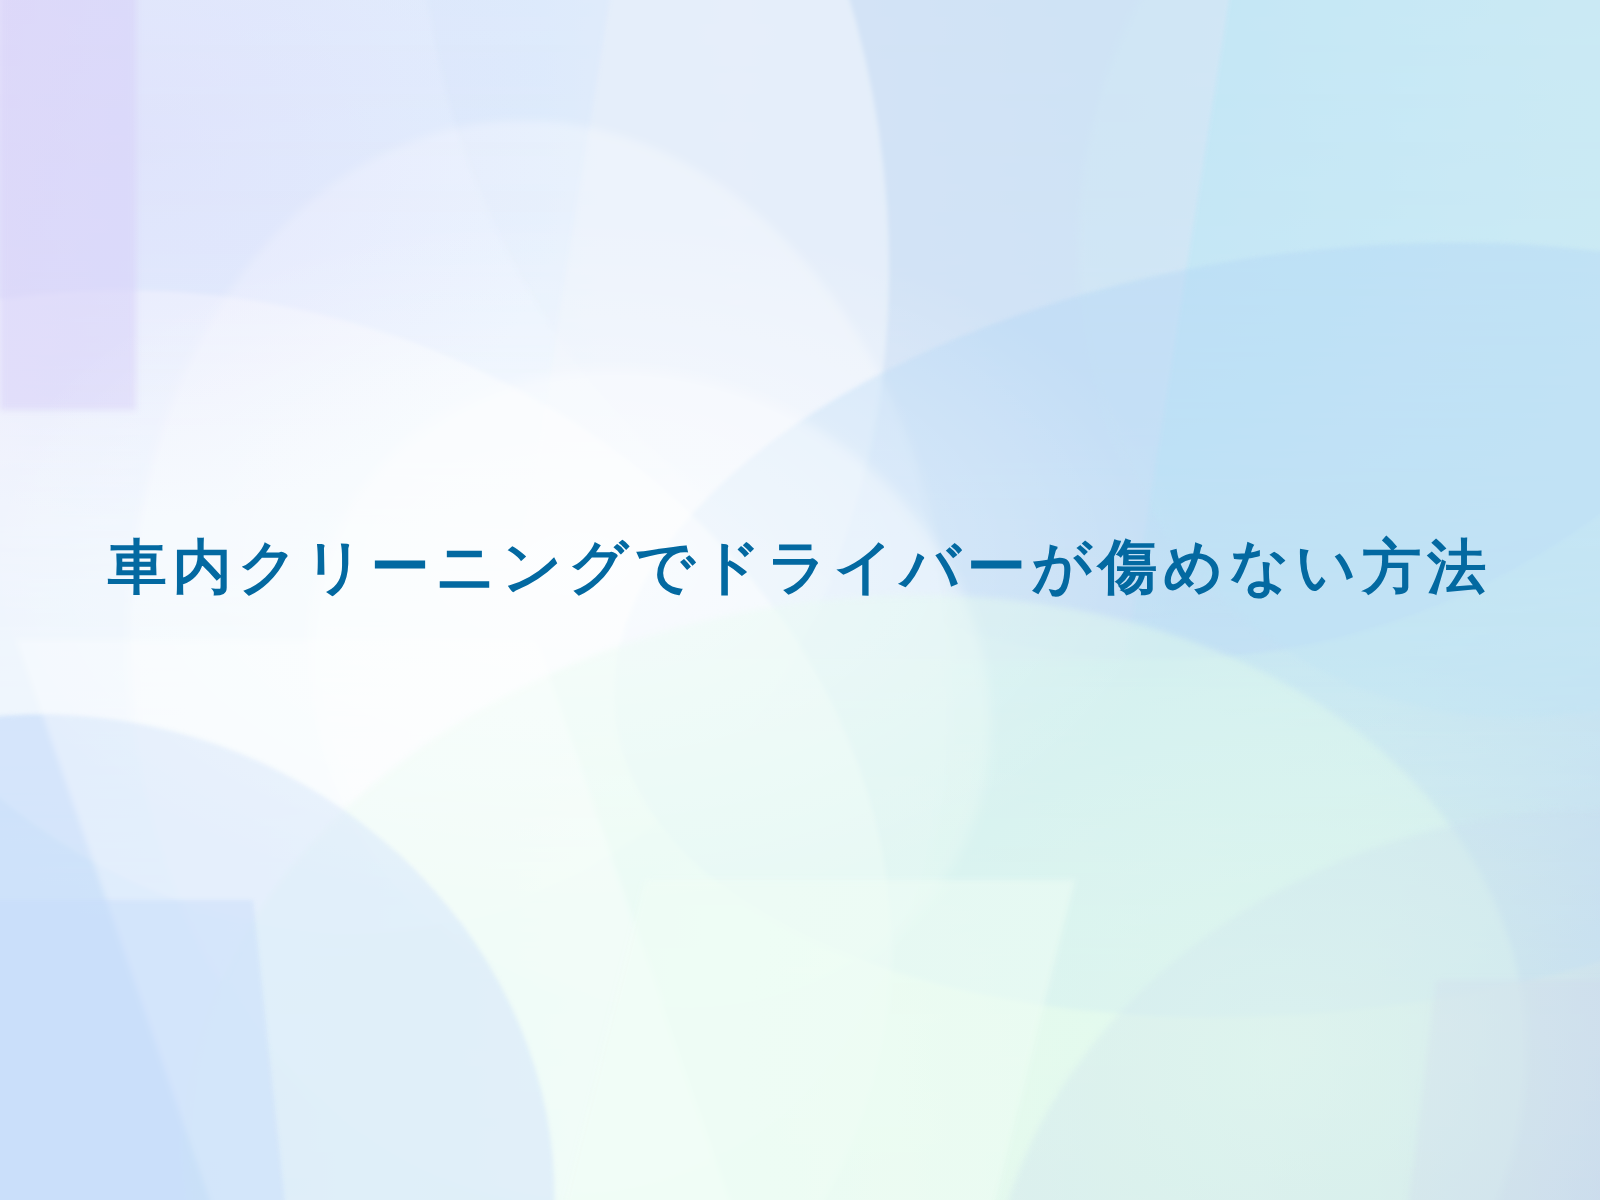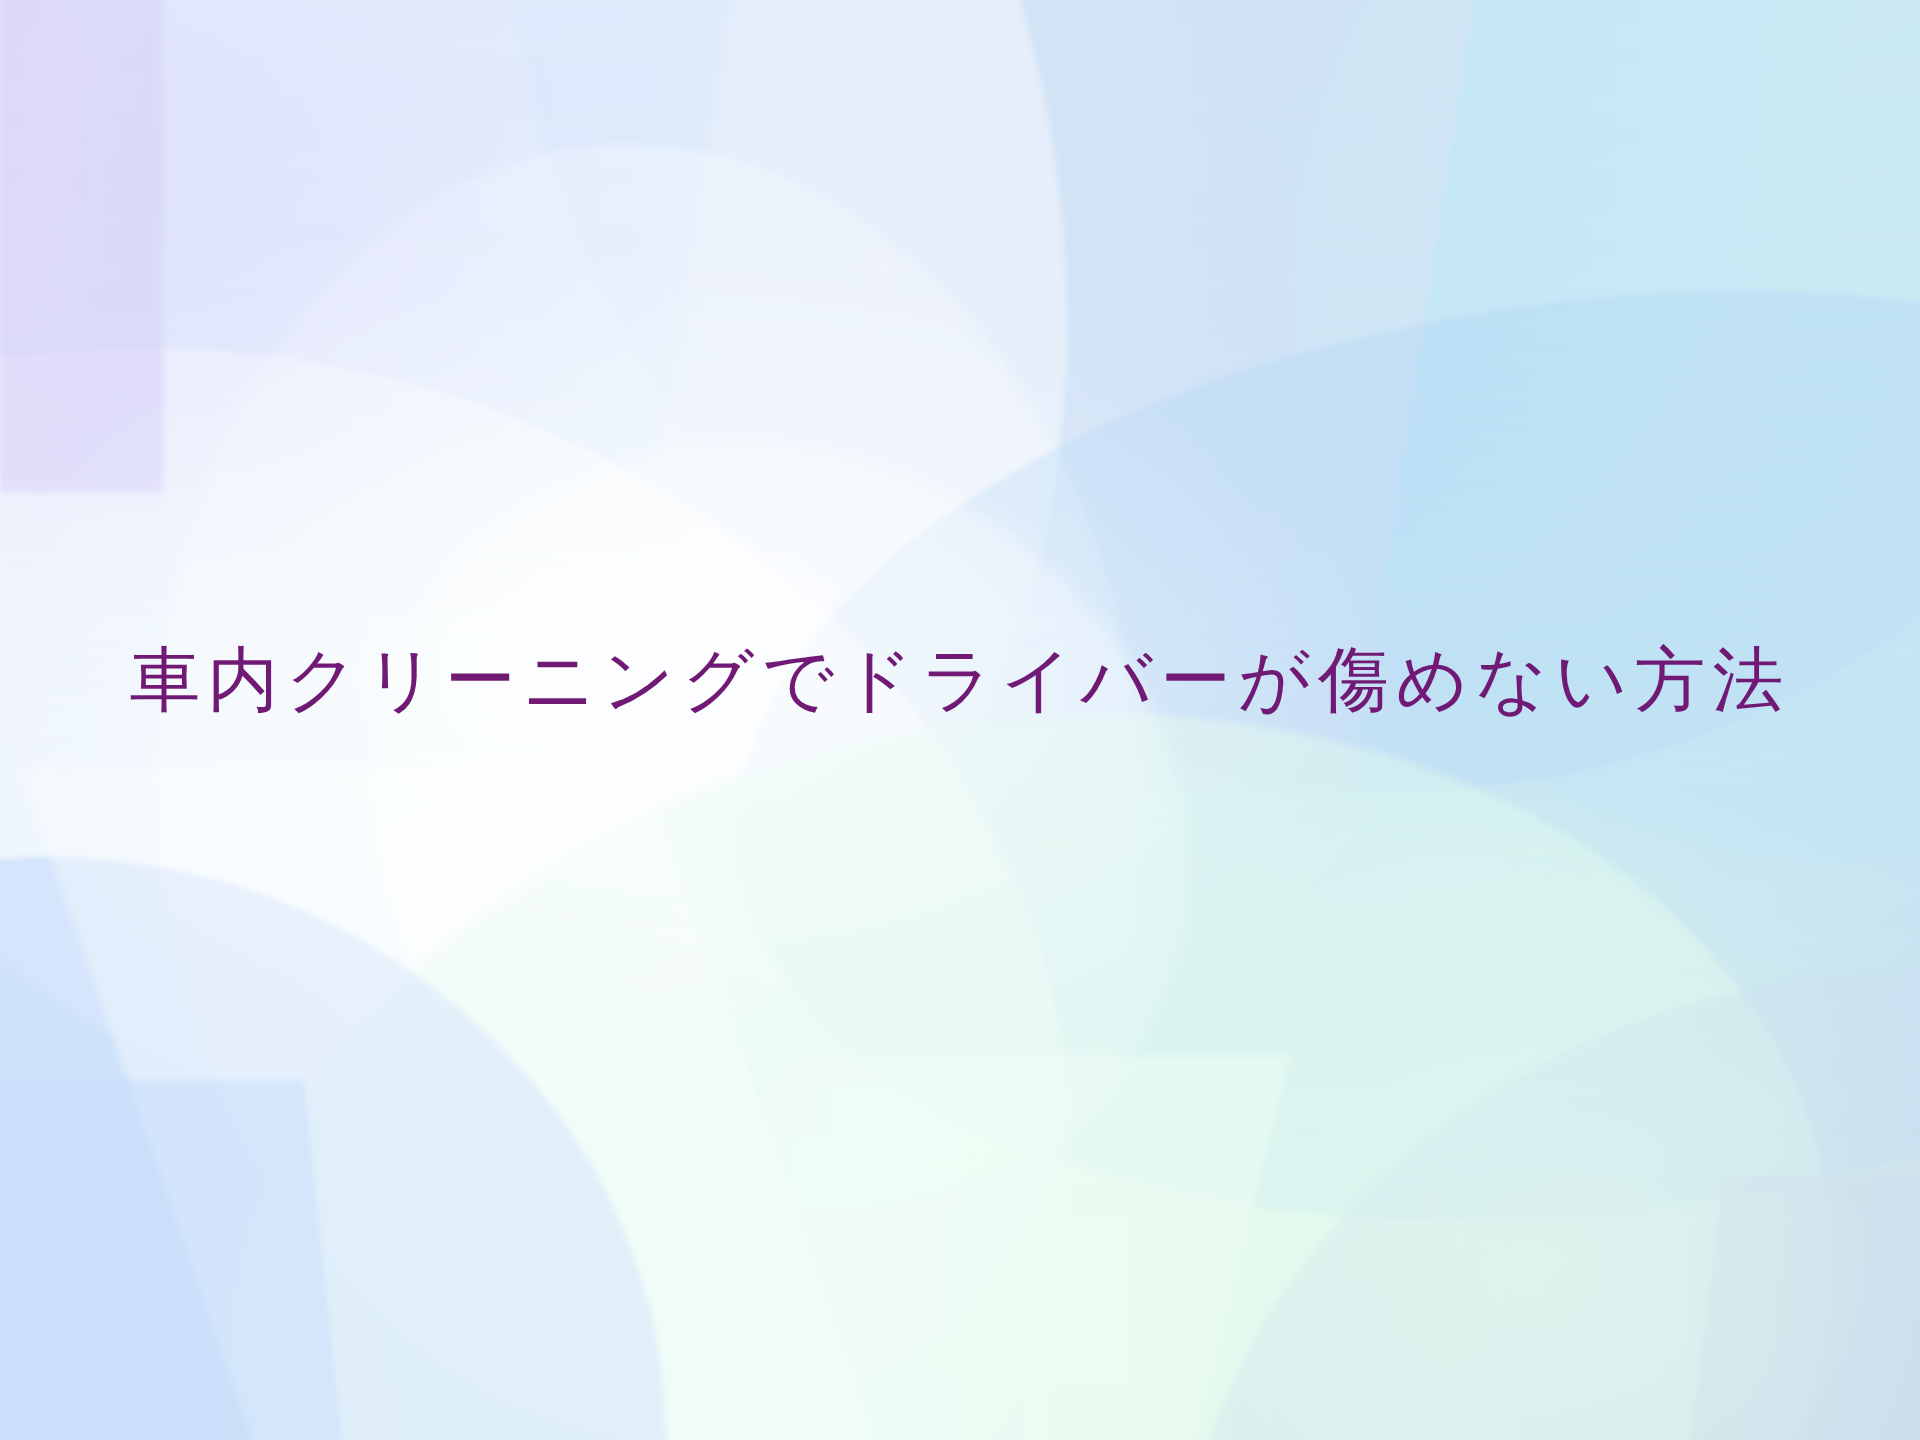--- a/index.html
+++ b/index.html
@@ -200,24 +200,24 @@
     display: flex;
     align-items: center;
     justify-content: center;
   }
   .slide-title {
     margin: 0;
     padding: 0 0 2px 0;
     transform: translateY(-32px);
     font-family: "DejaVu Sans", "Liberation Sans", sans-serif;
     font-size: 59px;
-    font-weight: 400;
+    font-weight: 700;
     letter-spacing: 6px;
     line-height: 1.25;
-    color: #701a75;
+    color: #0369a1;
     white-space: nowrap;
     text-rendering: geometricPrecision;
   }
 </style>
 </head>
 <body>
 
 <div id="slide">
 
   <div class="bg-base"></div>

